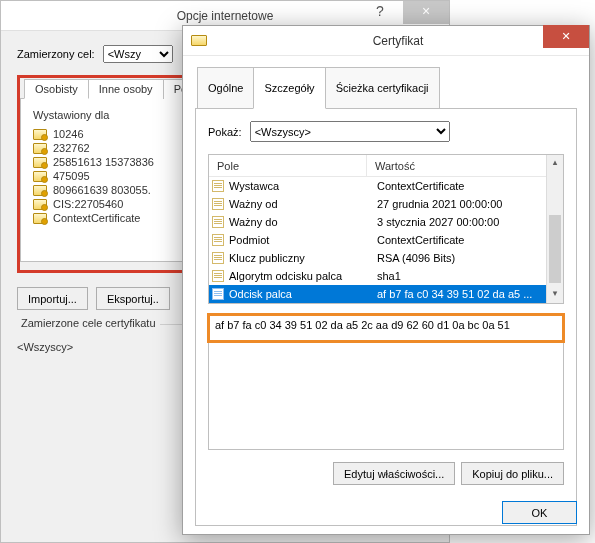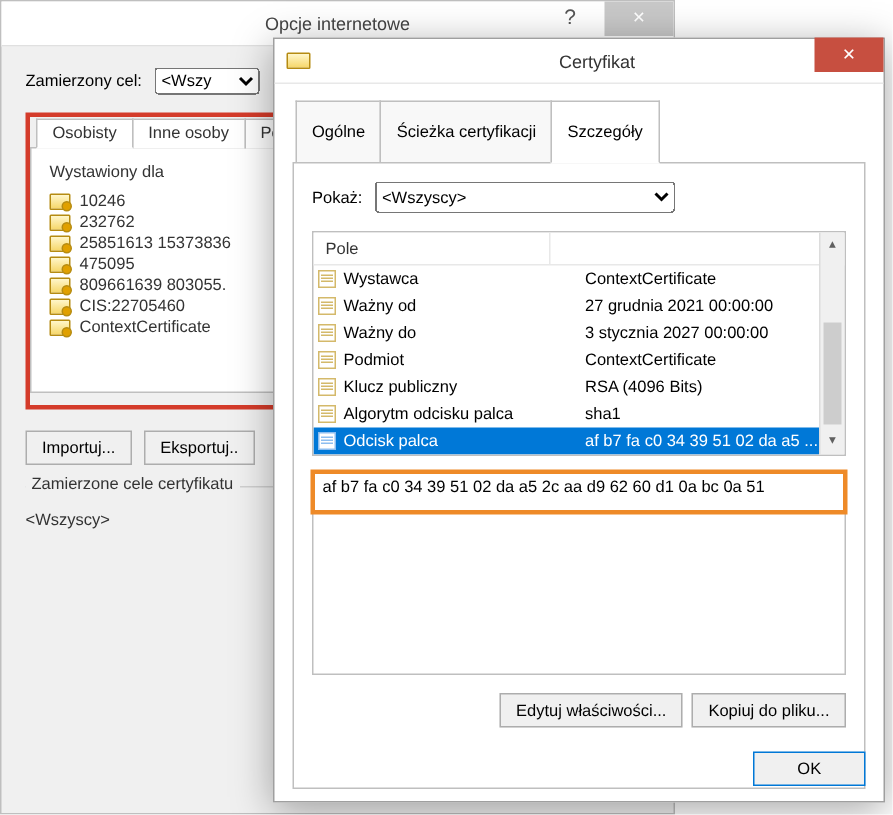--- a/index.html
+++ b/index.html
@@ -329,21 +329,21 @@
     margin-right: 17px;
   }
   .trow {
     display: flex;
     align-items: center;
     height: 18px;
     font-size: 11px;
     padding-left: 3px;
   }
   .trow .rcell-field {
-    width: 178px;
+    width: 165px;
     display: flex;
     align-items: center;
     gap: 5px;
     white-space: nowrap;
     overflow: hidden;
   }
   .trow .rcell-value {
     flex: 1;
     white-space: nowrap;
     overflow: hidden;
@@ -490,36 +490,37 @@
 <div class="win-front">
   <div class="titlebar">
     <span class="app-icon"></span>
     <span class="title">Certyfikat</span>
     <span class="close-btn">✕</span>
   </div>
   <div class="win-front-body">
 
     <div class="tabs-front">
       <div class="tab">Ogólne</div>
+      <div class="tab active">Szczegóły</div>
       <div class="tab">Ścieżka certyfikacji</div>
-      <div class="tab active">Szczegóły</div>
     </div>
 
     <div class="tab-panel-front">
 
       <div class="show-row">
         <span>Pokaż:</span>
         <select>
           <option>&lt;Wszyscy&gt;</option>
         </select>
       </div>
 
       <div class="table-wrap">
         <div class="table-header">
           <div class="th col-field">Pole</div>
+          <div class="th col-value">Wartość</div>
         </div>
         <div class="table-body">
           <div class="trow">
             <div class="rcell-field">
                 <span class="ficon"></span>
                 <span>Wystawca</span>
               </div>
             <div class="rcell-value">ContextCertificate</div>
           </div>
           <div class="trow">

